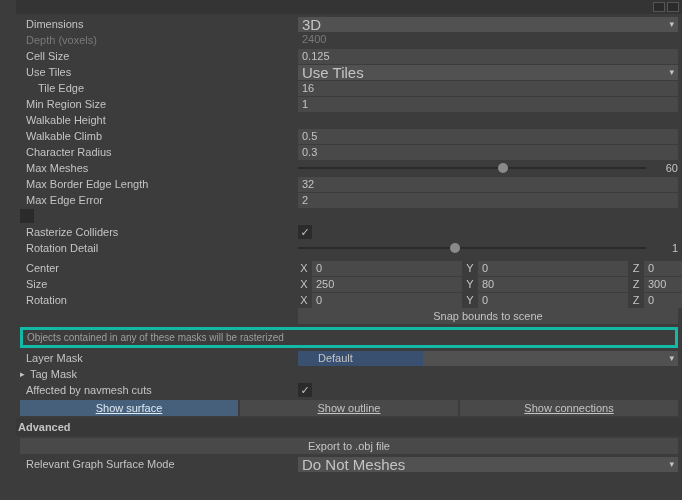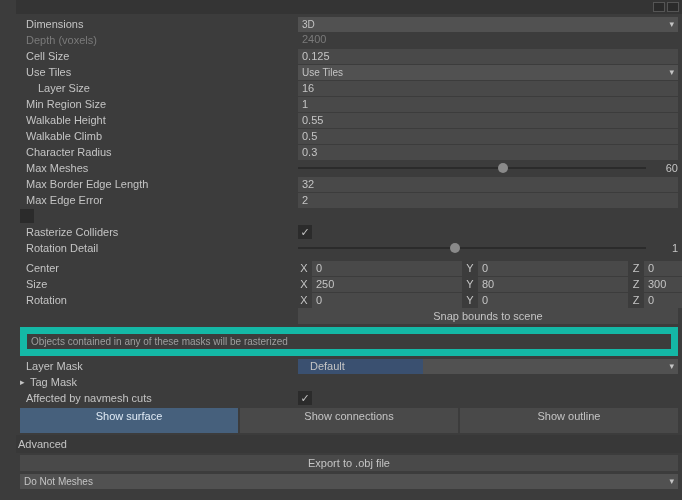--- a/index.html
+++ b/index.html
@@ -41,21 +41,21 @@
     height: 15px;
     padding: 0 4px;
     flex: 1;
     outline: none;
   }
   .field.ro { background: transparent; color: #7a7a7a; }
   .dropdown {
     background: #515151;
     border: none;
     color: #c4c4c4;
-    font-size: 10px;
+    font-size: 15px;
     height: 15px;
     padding: 0 4px;
     flex: 1;
     position: relative;
     display: flex;
     align-items: center;
   }
   .dropdown::after {
     content: "▾";
     position: absolute;
@@ -120,21 +120,21 @@
     background: #494949;
     color: #c4c4c4;
     text-align: center;
     height: 16px;
     line-height: 16px;
     margin: 1px 0;
     cursor: pointer;
   }
   .note-bar {
     background: #3c3c3c;
-    border: 7px solid #14b8a6;
+    border: 3px solid #14b8a6;
     color: #9e9e9e;
     font-size: 10px;
     padding: 2px 4px;
     margin: 3px 0 2px 0;
   }
   .foldout {
     display: flex;
     align-items: center;
     height: 16px;
     padding-left: 0;
@@ -145,55 +145,57 @@
     font-size: 9px;
     color: #c4c4c4;
   }
   .btn-row {
     display: flex;
     gap: 2px;
     margin: 2px 0;
   }
   .btn-row .btn {
     flex: 1;
-    height: 25px;
+    height: 16px;
     line-height: 16px;
     text-align: center;
     background: #494949;
     color: #c4c4c4;
     cursor: pointer;
+    text-decoration: underline;
   }
   .btn-row .btn.active {
     background: #46607c;
     color: #dfeaf5;
   }
   .section-header {
     height: 18px;
     line-height: 18px;
     padding-left: 2px;
     color: #c4c4c4;
     background: #383838;
     margin: 0 -4px;
+    font-weight: bold;
   }
   .mask-field {
     background: #515151;
     height: 15px;
     flex: 1;
     position: relative;
     display: flex;
     align-items: center;
   }
   .mask-fill {
     position: absolute;
     left: 0; top: 0; bottom: 0;
     background: #3a5070;
   }
   .mask-text {
     position: relative;
-    padding-left: 12px;
+    padding-left: 20px;
     color: #c4c4c4;
   }
   .mask-field::after {
     content: "▾";
     position: absolute;
     right: 4px;
     font-size: 9px;
     color: #c4c4c4;
   }
   .title-bar {
@@ -250,38 +252,35 @@
   <div class="row">
     <div class="label">Use Tiles</div>
     <div class="value-area">
         <div class="dropdown">
           <span>Use Tiles</span>
         </div>
       </div>
   </div>
 
   <div class="row">
-    <div class="label indent">Layer Size</div>
+    <div class="label indent">Tile Edge</div>
     <div class="value-area">
         <input class="field" value="16" style="">
       </div>
   </div>
 
   <div class="row">
     <div class="label">Min Region Size</div>
     <div class="value-area">
         <input class="field" value="1" style="">
       </div>
   </div>
 
   <div class="row">
     <div class="label">Walkable Height</div>
-    <div class="value-area">
-        <input class="field" value="0.55" style="">
-      </div>
   </div>
 
   <div class="row">
     <div class="label">Walkable Climb</div>
     <div class="value-area">
         <input class="field" value="0.5" style="">
       </div>
   </div>
 
   <div class="row">
@@ -402,29 +401,30 @@
 
   <div class="row">
     <div class="label">Affected by navmesh cuts</div>
     <div class="value-area">
         <div class="checkbox checked"></div>
       </div>
   </div>
 
   <div class="btn-row">
     <div class="btn active">Show surface</div>
+    <div class="btn">Show outline</div>
     <div class="btn">Show connections</div>
-    <div class="btn">Show outline</div>
   </div>
 
   <div class="section-header">Advanced</div>
 
   <div class="fullbtn" style="margin:2px 0">Export to .obj file</div>
 
   <div class="row">
+    <div class="label">Relevant Graph Surface Mode</div>
     <div class="value-area">
         <div class="dropdown">
           <span>Do Not Meshes</span>
         </div>
       </div>
   </div>
 
 </div>
 
 </body></html>

